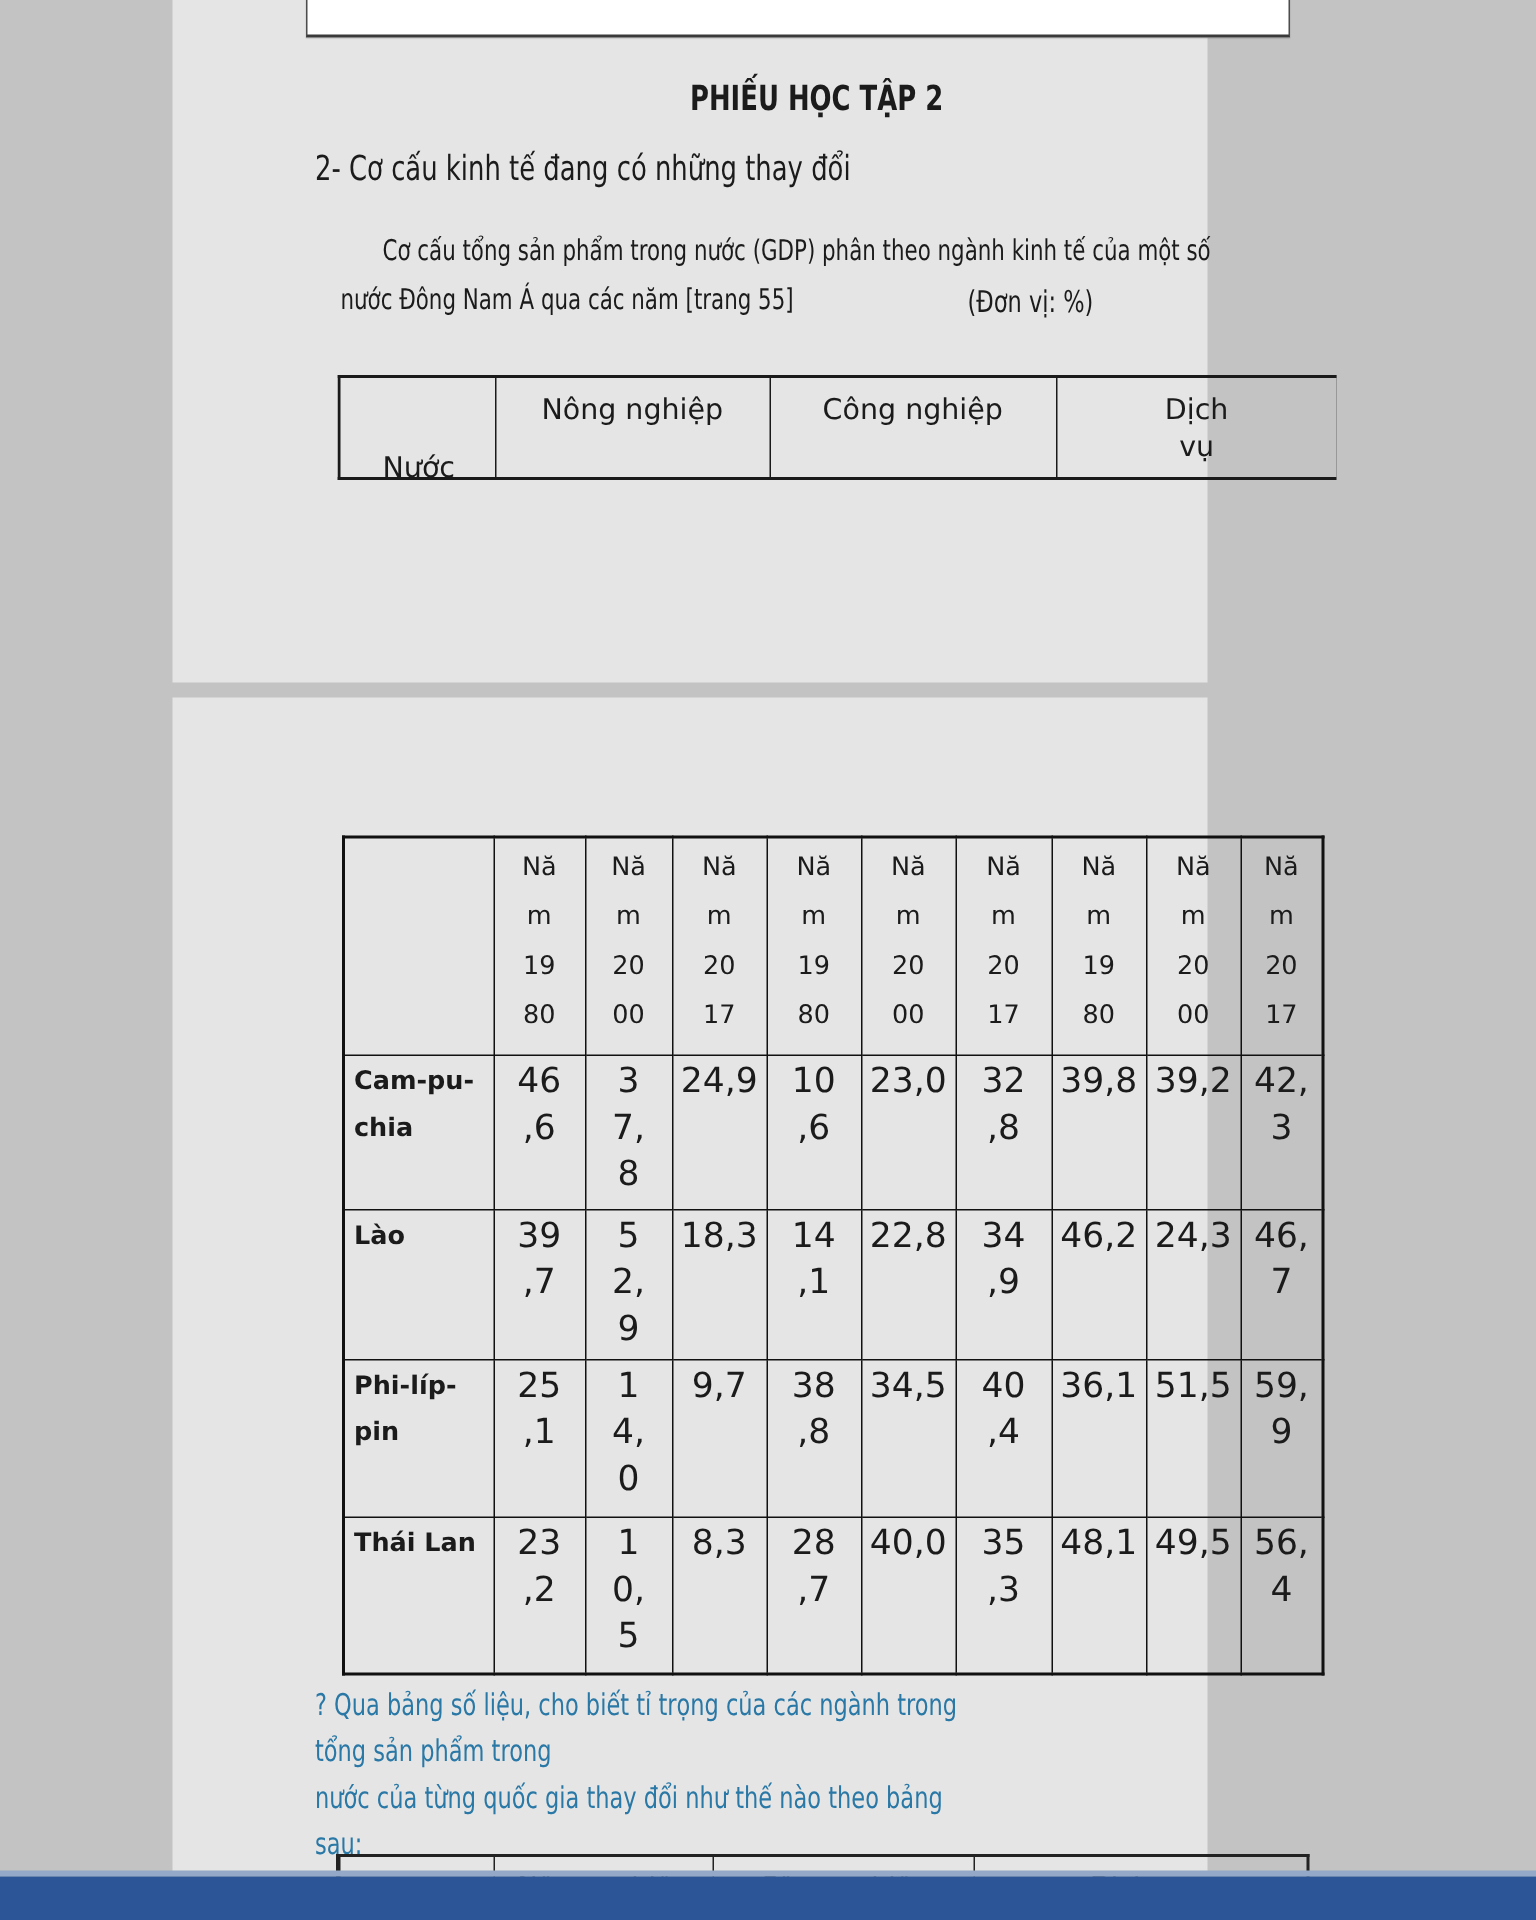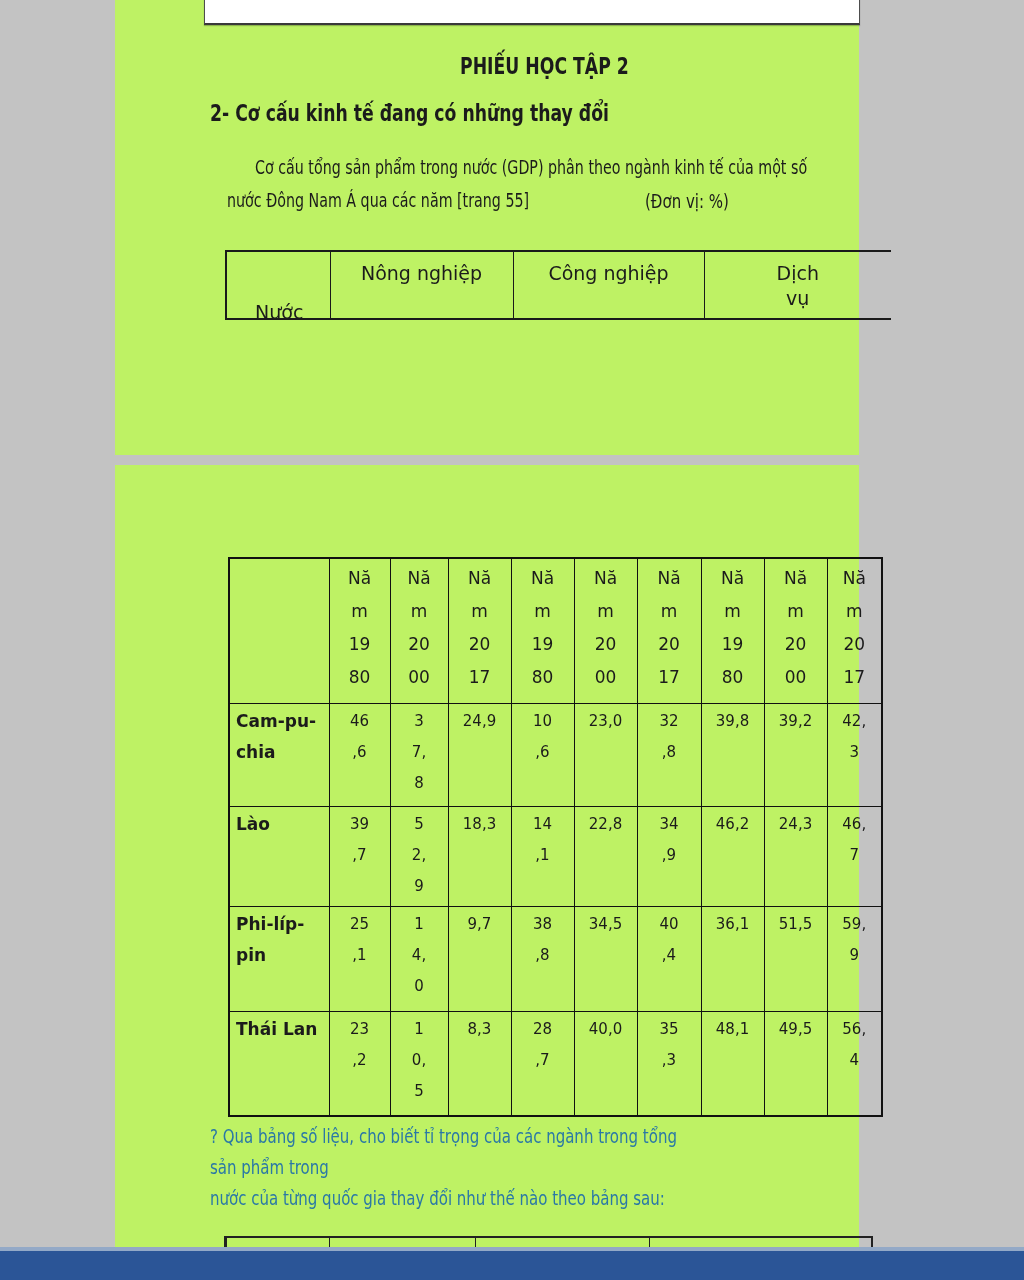--- a/index.html
+++ b/index.html
@@ -2,34 +2,34 @@
 <html><head>
 <meta charset="utf-8">
 <style>
   html,body{margin:0;padding:0;}
   #canvas{
     position:relative;width:1024px;height:1280px;overflow:hidden;
     background:#c3c3c3;
     font-family:"DejaVu Sans","Liberation Sans",sans-serif;
     color:#1b1b1b;
   }
-  .page{position:absolute;left:115px;width:744px;background:#bef264;}
+  .page{position:absolute;left:115px;width:690px;background:#e5e5e5;}
   #page1{top:0;height:455px;}
   #page2{top:465px;height:785px;}
 
   
   .scx{transform:scaleX(.75);transform-origin:0 0;white-space:nowrap;display:inline-block;}
 
   .topbox{
     position:absolute;left:89px;top:-12px;width:654px;height:34px;
     background:#fff;border:1px solid #4d4d4d;border-bottom:2px solid #3a3a3a;
     box-shadow:0 1px 1px rgba(0,0,0,.25);
   }
   .doc-title{position:absolute;left:345px;top:53px;font-size:23px;font-weight:700;}
-  .heading{position:absolute;left:95px;top:100px;font-size:23px;font-weight:700;}
+  .heading{position:absolute;left:95px;top:100px;font-size:23px;font-weight:400;}
   .para{position:absolute;font-size:19px;}
   .para1{left:140px;top:156px;}
   .para2{left:112px;top:189px;}
   .unit{position:absolute;left:530px;top:189px;font-size:20px;}
 
   
   .t1wrap{
     position:absolute;left:110px;top:250px;width:666px;height:68px;
     overflow:hidden;border-bottom:2px solid #1a1a1a;
   }
@@ -43,21 +43,21 @@
   .t1 .corner{position:relative;}
   .t1 .corner span{position:absolute;left:28px;top:48px;font-size:19px;font-weight:500;}
 
   
   .t2{position:absolute;left:113px;top:92px;border:2px solid #111;width:653px;padding-left:48px;}
   .t2 th,.t2 td{
     border:1px solid #111;vertical-align:top;text-align:center;
     white-space:pre-line;font-weight:400;padding:2px 1px 0 1px;
   }
   .t2 th{font-size:17px;line-height:33px;padding-top:3px;}
-  .t2 td{font-size:15px;line-height:31px;}
+  .t2 td{font-size:23px;line-height:31px;}
   .t2 td.country{text-align:left;padding-left:6px;font-size:17px;font-weight:bold;}
   .t2 tr.hrow{height:145px;}
   .t2 tr.r0{height:103px;}
   .t2 tr.r1{height:100px;}
   .t2 tr.r2{height:105px;}
   .t2 tr.r3{height:105px;}
   .c0{width:100px;}.c1{width:61px;}.c2{width:58px;}.c3{width:63px;}.c4{width:63px;}
   .c5{width:63px;}.c6{width:64px;}.c7{width:63px;}.c8{width:63px;}.c9{width:55px;}
 
   .q{

